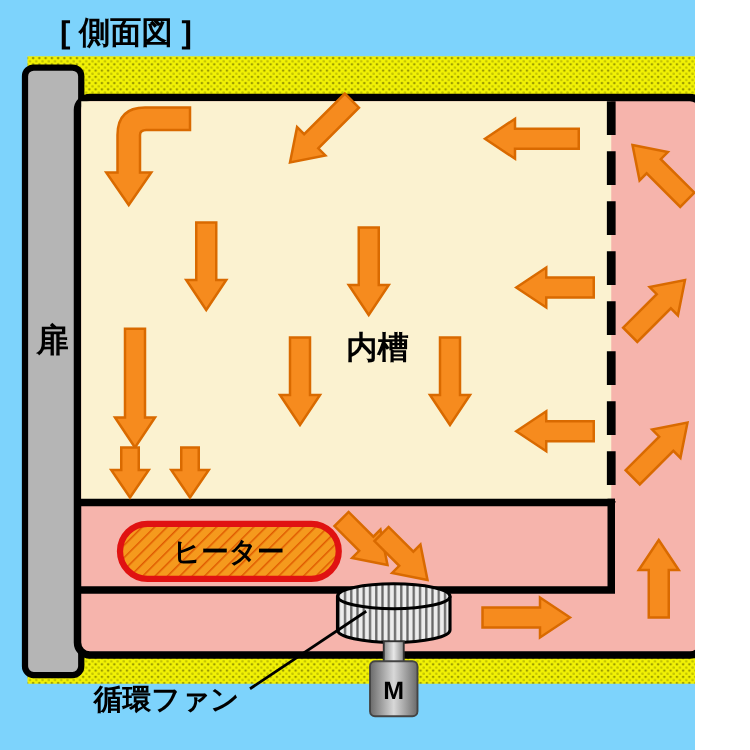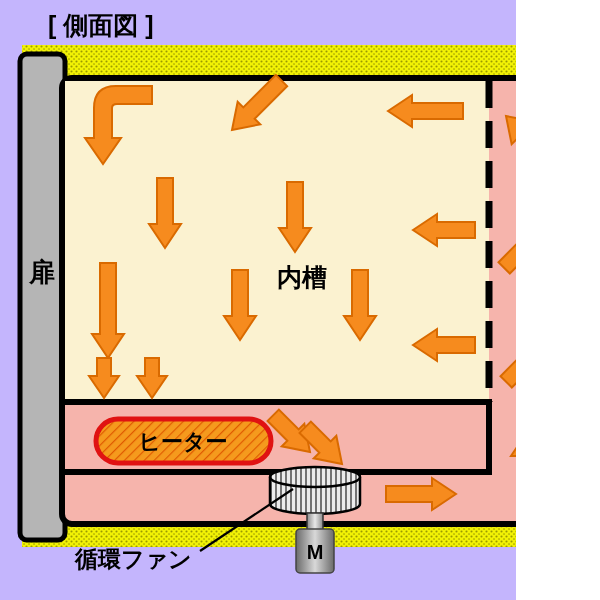--- a/index.html
+++ b/index.html
@@ -1,20 +1,20 @@
 <!DOCTYPE html>
 <html><head>
 <meta charset="utf-8">
 <style>
   html, body { margin: 0; padding: 0; background: #ffffff; }
   .canvas {
     position: relative;
-    width: 516px;
+    width: 556px;
     height: 600px;
-    background: #c4b5fd;
+    background: #7dd3fc;
     font-family: "Liberation Sans", sans-serif;
     overflow: hidden;
   }
   svg { display: block; }
   text {
     font-family: "Liberation Sans", "DejaVu Sans", sans-serif;
     font-weight: bold;
     fill: #000;
   }
 </style>

